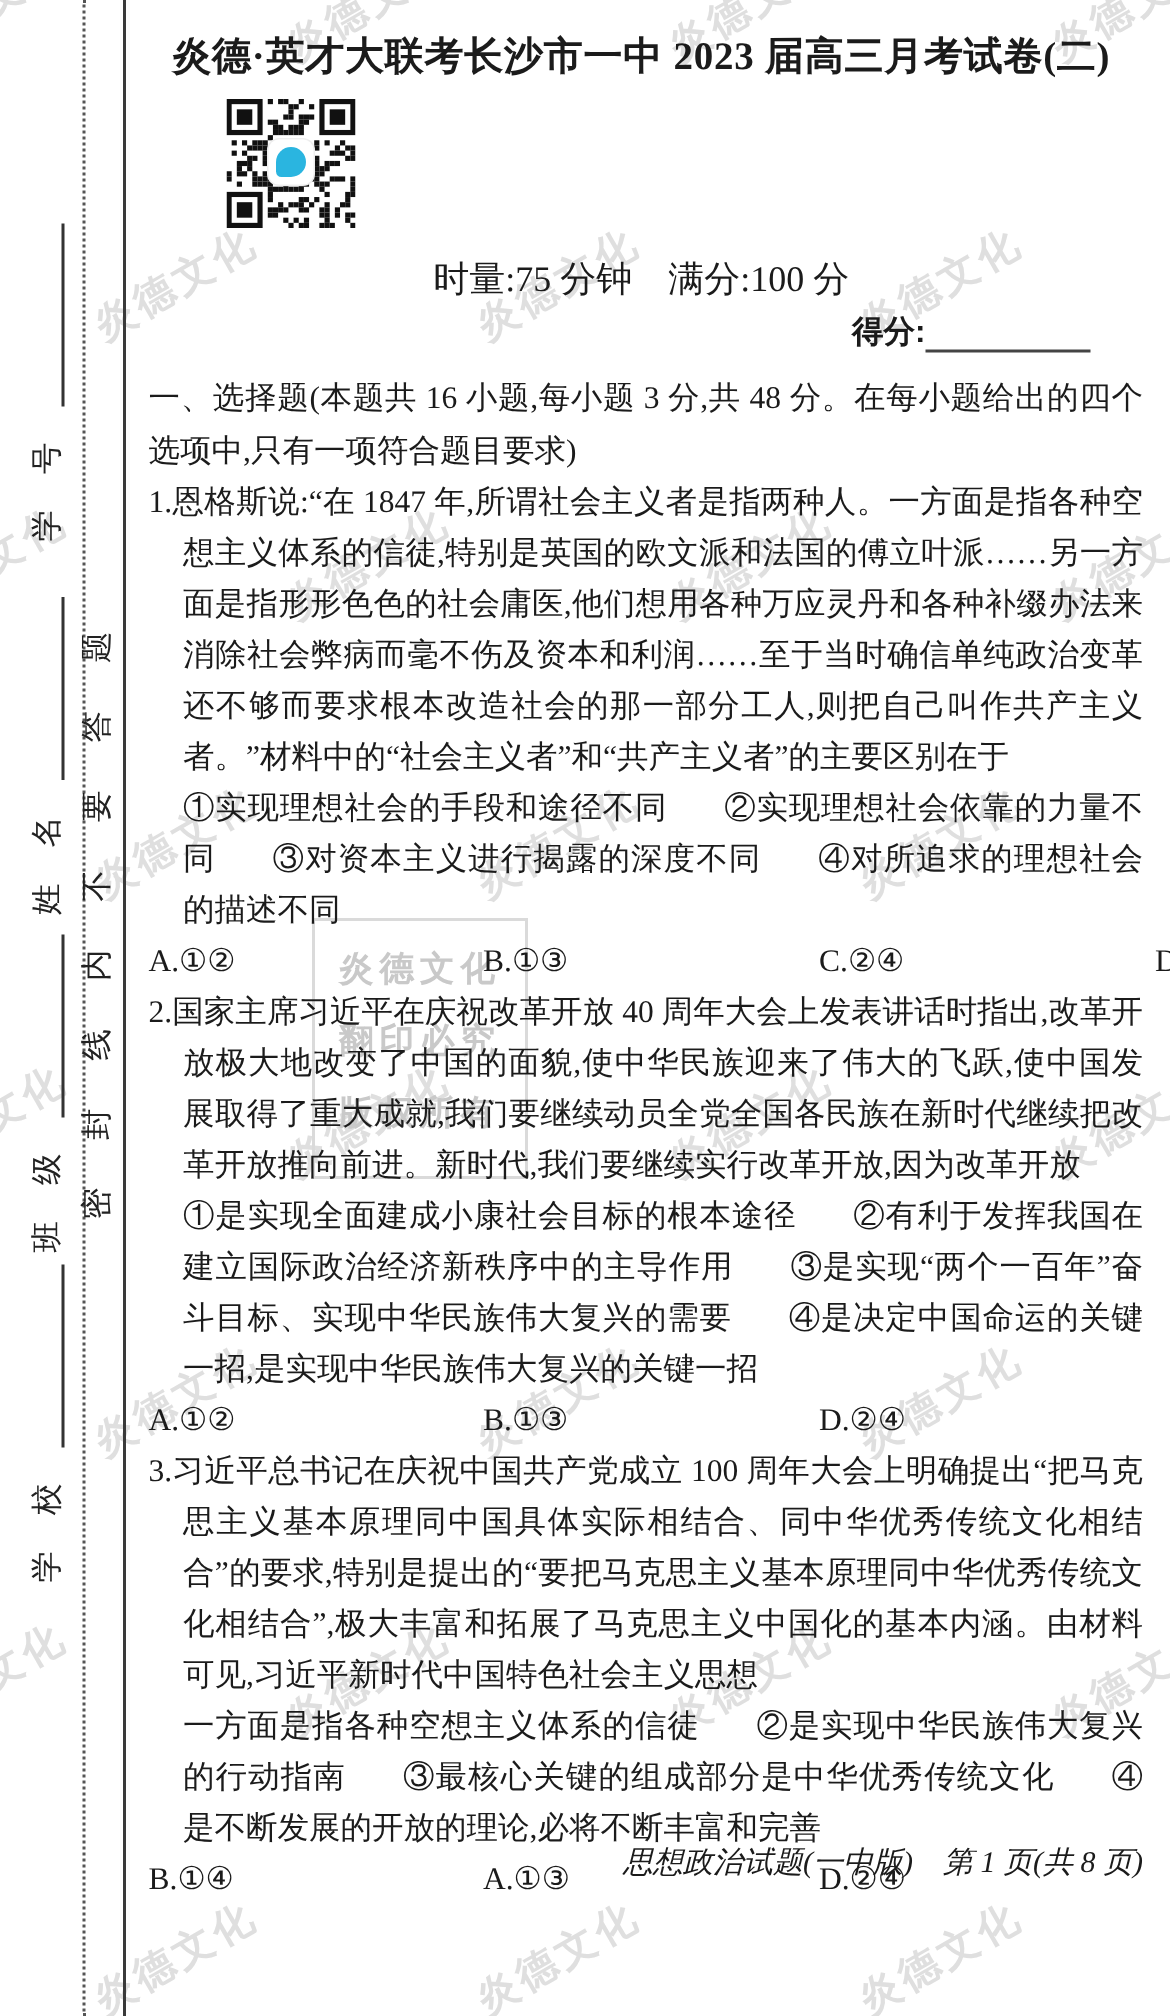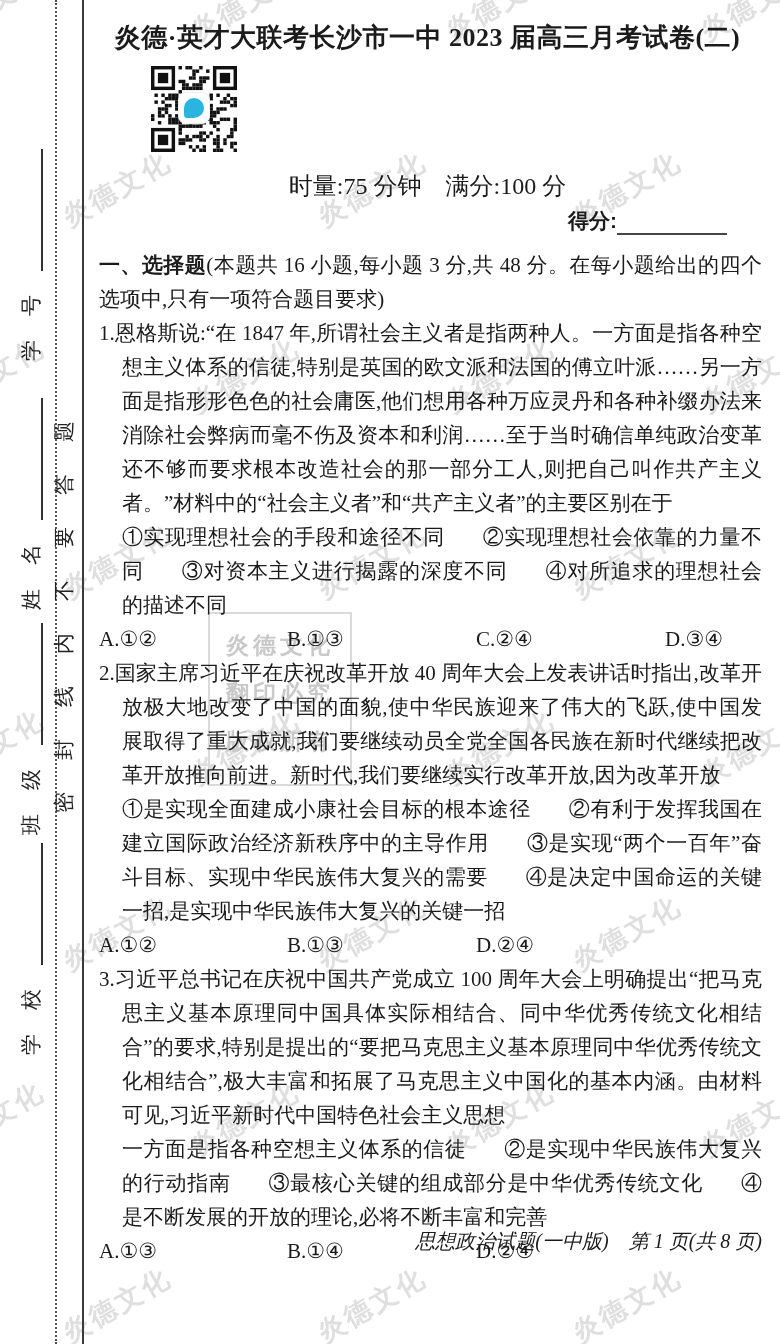--- a/index.html
+++ b/index.html
@@ -61,28 +61,28 @@
   .exam-meta{top:170px;text-align:center;font-size:24px;}
   .score-row{position:absolute;left:568px;top:207px;z-index:2;font-size:21px;font-weight:bold;
     font-family:"Liberation Sans","DejaVu Sans",sans-serif;}
   .score-blank{display:inline-block;width:110px;border-bottom:2px solid #444;height:24px;vertical-align:bottom;}
   
   .main{
     position:absolute;left:90px;top:248px;width:672px;z-index:2;
     font-size:21px;line-height:34px;text-align:justify;
   }
   .main p{margin:0;padding-left:9px;}
-  .sec-title{font-weight:bold;font-family:"Liberation Sans","DejaVu Sans",sans-serif;}
+  .sec-title{font-weight:normal;font-family:"Liberation Sans","DejaVu Sans",sans-serif;}
   .qstem{padding-left:32px !important;text-indent:-23px;}
   .qitems{padding-left:32px !important;}
   .qitems .item{margin-right:38px;}
   .qitems .item:last-child{margin-right:0;}
   .opt-row{
     display:grid;grid-template-columns:188px 189px 189px 1fr;
-    padding-left:41px;margin:0;
+    padding-left:41px;margin:0;gap:35px;
   }
   .opt-row span{white-space:nowrap;}
   
   .page-footer{position:absolute;left:90px;top:1228px;width:672px;z-index:2;
     text-align:right;font-size:20px;font-style:italic;}
 </style>
 </head>
 <body>
 
 <div class="page">
@@ -361,22 +361,22 @@
         <span>D.②④</span>
       </p>
     </div>
 
     <div>
       <p class="qstem"><span>3.</span><span>习近平总书记在庆祝中国共产党成立 100 周年大会上明确提出“把马克思主义基本原理同中国具体实际相结合、同中华优秀传统文化相结合”的要求,特别是提出的“要把马克思主义基本原理同中华优秀传统文化相结合”,极大丰富和拓展了马克思主义中国化的基本内涵。由材料可见,习近平新时代中国特色社会主义思想</span></p>
       <p class="qitems">
         <span class="item">一方面是指各种空想主义体系的信徒</span><span class="item">②是实现中华民族伟大复兴的行动指南</span><span class="item">③最核心关键的组成部分是中华优秀传统文化</span><span class="item">④是不断发展的开放的理论,必将不断丰富和完善</span>
       </p>
       <p class="opt-row">
+        <span>B.①④</span>
         <span>A.①③</span>
-        <span>B.①④</span>
         <span>D.②④</span>
       </p>
     </div>
 
   </div>
 
   <div class="page-footer">思想政治试题(一中版)　第 1 页(共 8 页)</div>
 
 </div>
 

